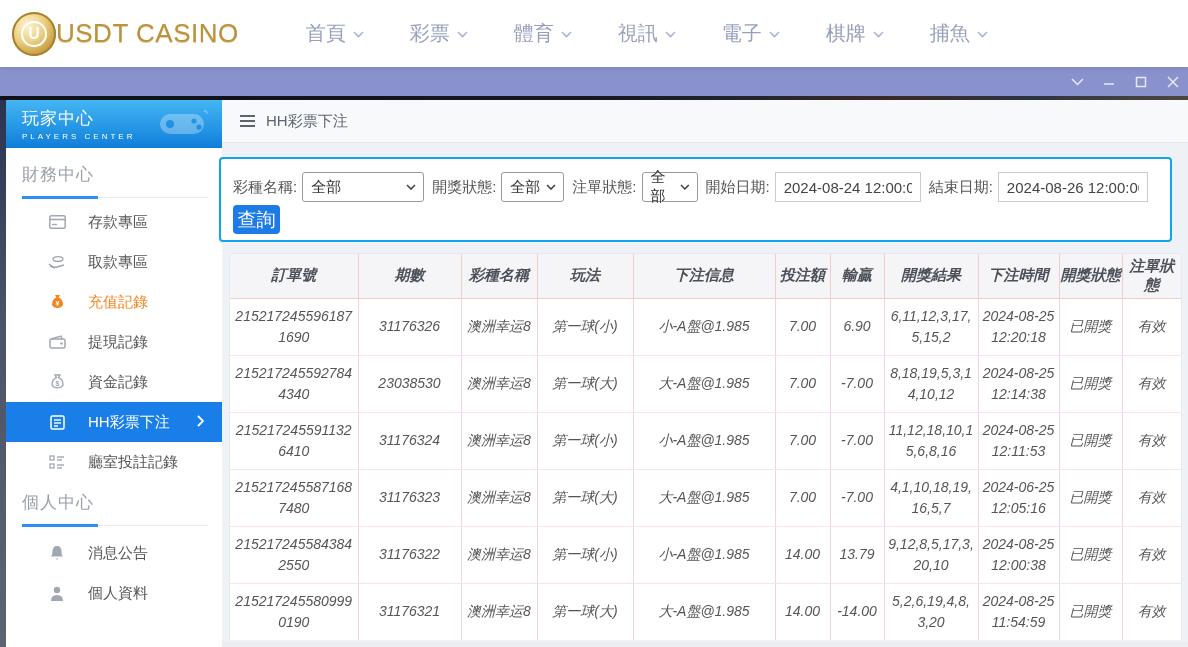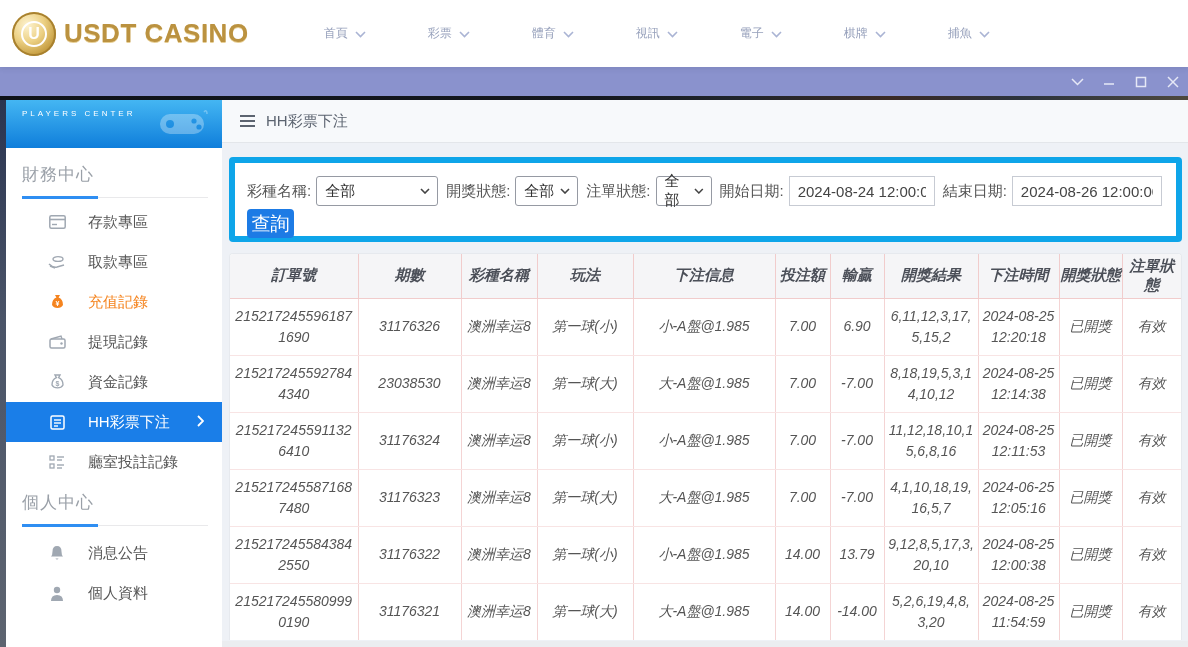--- a/index.html
+++ b/index.html
@@ -9,25 +9,25 @@
   
   .topbar { position:absolute; top:0; left:0; width:1188px; height:67px; background:#fff;
             display:flex; align-items:center; box-shadow:0 2px 5px rgba(40,50,80,.10); z-index:5; }
   .logo { display:flex; align-items:center; margin-left:12px; }
   .coin { width:44px; height:44px; border-radius:50%;
           background:radial-gradient(circle at 35% 30%, #fdf3d0, #ecd083 40%, #c49b3e 75%, #8f6a1f);
           display:flex; align-items:center; justify-content:center;
           box-shadow:inset 0 0 0 2px #a8812f; }
   .coin-u { width:26px; height:26px; border-radius:50%; border:2px solid #fff;
             color:#fff; font-weight:bold; font-size:16px; display:flex; align-items:center; justify-content:center; }
-  .brand-text { margin-left:8px; font-size:26px; font-weight:bold; letter-spacing:.5px; color:#bb9240;
+  .brand-text { font-size:26px; font-weight:normal; letter-spacing:.5px; color:#bb9240;
                 text-shadow:0 1px 0 #e7cf96; }
   .nav { display:flex; margin-left:44px; }
   .nav-item { width:104px; display:flex; align-items:center; justify-content:center; gap:7px;
-              color:#96a0bb; font-size:12px; cursor:pointer; }
+              color:#96a0bb; font-size:20px; cursor:pointer; }
   .nav-item svg { margin-top:2px; }
 
   
   .titlebar { position:absolute; top:67px; left:0; width:1188px; height:29px; background:#8a92cd; }
   .win-controls { position:absolute; right:8px; top:0; height:29px; display:flex; align-items:center; gap:18px; }
   .win-btn { display:flex; align-items:center; justify-content:center; width:14px; height:14px; cursor:pointer; }
   .darkstrip { position:absolute; top:96px; left:0; width:1188px; height:4px;
                background:linear-gradient(90deg,#0e1218,#15181f 50%,#20252c 62%,#3a2a25 75%,#2c333d 86%,#4d483e); }
 
   
@@ -51,22 +51,22 @@
   .menu-item.active { background:#1a7ee8; color:#fff; }
   .menu-item.active .mi-icon { color:#fff; }
   .mi-chevron { position:absolute; right:18px; top:13px; }
 
   
   .breadcrumb { position:absolute; left:222px; top:100px; width:966px; height:43px; background:#f7f9fb;
                 border-bottom:1px solid #e3e6ea; display:flex; align-items:center; }
   .bc-burger { margin-left:18px; cursor:pointer; display:flex; }
   .bc-title { margin-left:11px; font-size:15px; color:#5c6470; }
 
-  .filter-panel { position:absolute; left:229px; top:157px; width:953px; height:85px; background:#fff;
-                  border:6px solid #0ea5e9; border-radius:4px; }
+  .filter-panel { position:absolute; left:219px; top:157px; width:953px; height:85px; background:#fff;
+                  border:2px solid #0ea5e9; border-radius:4px; }
   .filter-row { display:flex; align-items:center; padding:13px 0 0 12px; }
   .f-label { font-size:15px; color:#555; white-space:nowrap; }
   .f-select { height:30px; border:1px solid #969aa3; border-radius:3px; background:#fff; display:flex;
               align-items:center; justify-content:space-between; padding:0 7px 0 8px; cursor:pointer;
               font-size:15px; color:#333; margin:0 8px 0 5px; }
   .f-input { height:30px; border:1px solid #c7cbd3; background:#fff; font-size:15px; color:#444;
              padding:0 8px; margin:0 8px 0 5px; font-family:"Liberation Sans",sans-serif; }
   .search-btn { position:absolute; left:12px; top:46px; width:47px; height:29px; background:#1d7be5;
                 border:none; border-radius:4px; color:#fff; font-size:19px; cursor:pointer;
                 font-family:"Liberation Sans",sans-serif; }
@@ -162,20 +162,21 @@
           <line x1="11" y1="1" x2="1" y2="11" stroke="#e5e8f6" stroke-width="1.5"></line>
         </svg>
     </span>
   </div>
 </div>
 <div class="darkstrip"></div>
 
 <div class="side-edge"></div>
 <div class="sidebar">
   <div class="sb-header">
+    <div class="sb-title">玩家中心</div>
     <div class="sb-sub">PLAYERS CENTER</div>
     <svg class="sb-gamepad" width="52" height="30" viewBox="0 0 52 30">
       <rect x="4" y="6" width="44" height="20" rx="10" fill="#fff"></rect>
       <circle cx="14" cy="16" r="4" fill="#1180dc"></circle>
         <circle cx="38" cy="13" r="2.6" fill="#1180dc"></circle>
         <circle cx="43" cy="19" r="2.6" fill="#1180dc"></circle>
       <path d="M48 4 q3 -3 3 2" fill="none" stroke="#fff" stroke-width="1.5"></path>
     </svg>
   </div>
 

